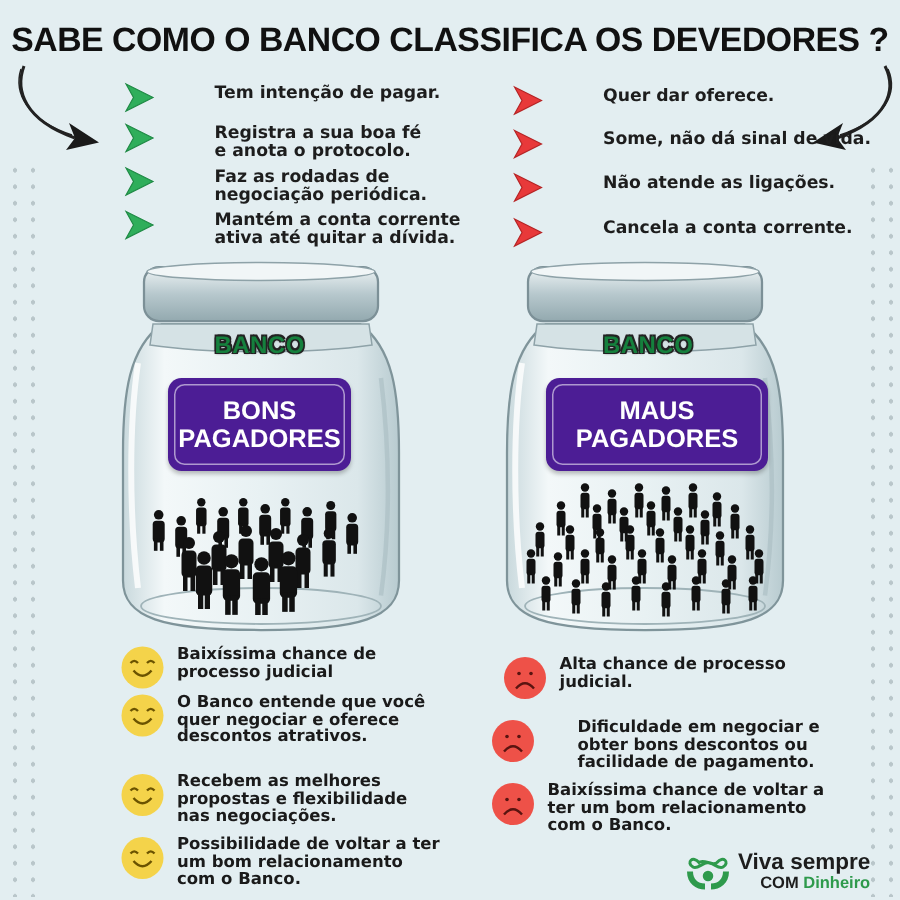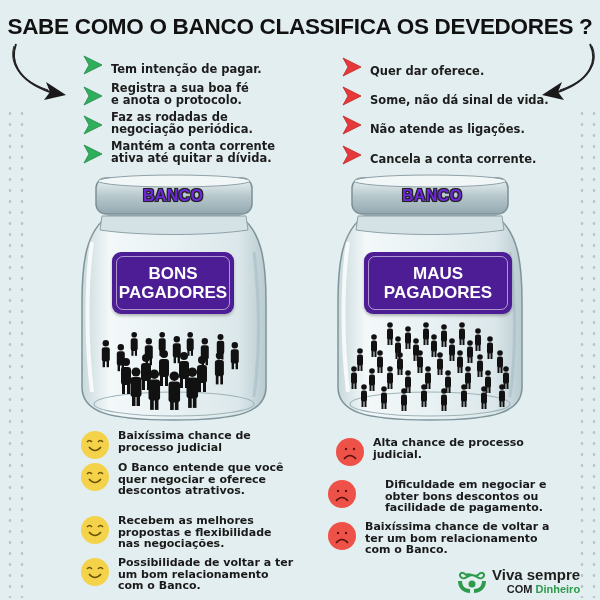--- a/index.html
+++ b/index.html
@@ -27,31 +27,32 @@
     color: #111;
   }
   .curve { position: absolute; }
   .list {
     position: absolute;
     font-size: 11.5px;
     font-weight: bold;
     line-height: 12px;
     color: #1d1d1d;
   }
-  .list .item { display: flex; align-items: flex-end; position: absolute; left: 0; white-space: nowrap; }
+  .list .item { display: flex; align-items: flex-start; position: absolute; left: 0; white-space: nowrap; gap: 32px; }
   .arrow { width: 20px; height: 20px; margin-right: 8px; flex: none; }
   .jar { position: absolute; }
   .jar-label {
     position: absolute;
     font-family: "Liberation Sans", sans-serif;
     font-weight: bold;
     font-size: 16px;
-    color: #6d28d9;
+    color: #15803d;
     text-shadow: -1px -1px 0 #222, 1px -1px 0 #222, -1px 1px 0 #222, 1px 1px 0 #222, 0 0 2px #000;
     letter-spacing: 0.3px;
+    margin-top: 35px;
   }
   .badge {
     position: absolute;
     border-radius: 9px;
     color: #fff;
     font-family: "Liberation Sans", sans-serif;
     font-weight: bold;
     font-size: 17px;
     line-height: 19px;
     text-align: center;

